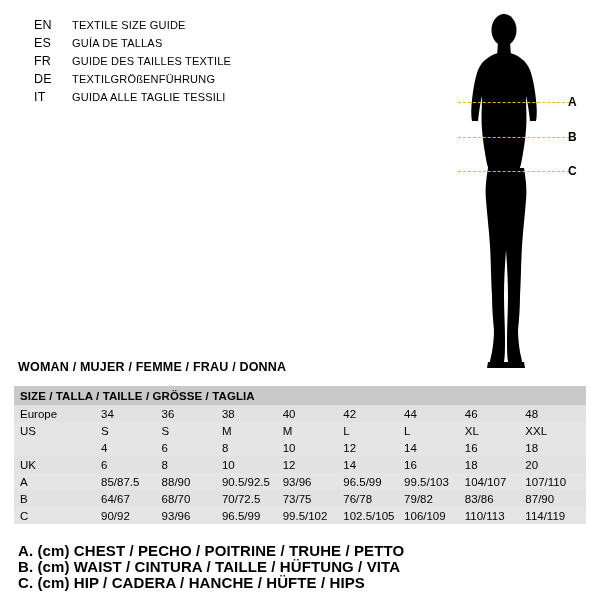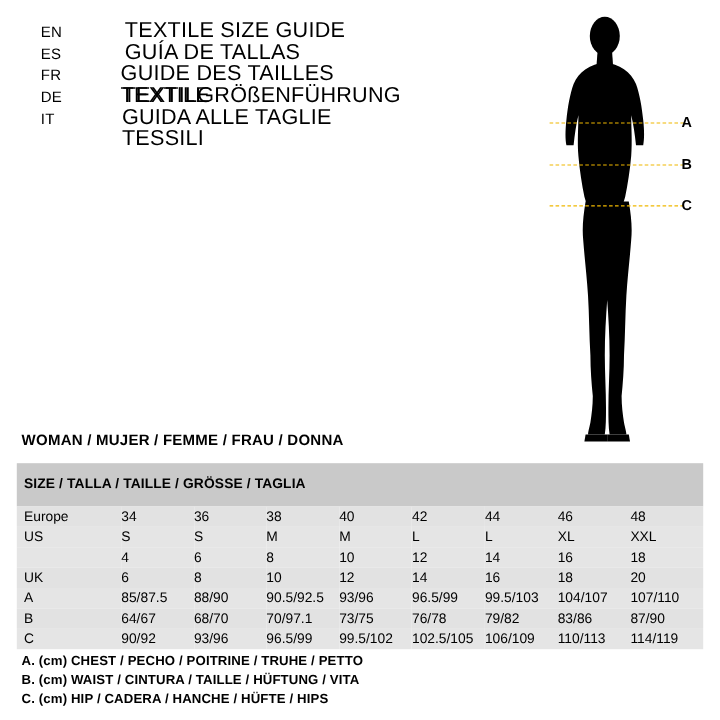--- a/index.html
+++ b/index.html
@@ -33,23 +33,22 @@
     align-items: baseline;
     height: 18px;
     line-height: 18px;
   }
   .lang-code {
     width: 38px;
     font-size: 12.5px;
     letter-spacing: 0.2px;
   }
   .lang-text {
-    font-size: 18px;
+    font-size: 11px;
     letter-spacing: 0.2px;
-    margin-left: 32px;
   }
 
   
   .figure-wrap {
     position: absolute;
     left: 430px;
     top: 8px;
     width: 160px;
     height: 362px;
   }
@@ -92,21 +91,21 @@
     height: 17px;
     vertical-align: middle;
     font-weight: normal;
   }
   .size-table .head-row td {
     background: #c9c9c9;
     font-weight: bold;
     font-size: 11.5px;
     text-align: left;
     padding-left: 6px;
-    height: 36px;
+    height: 19px;
     letter-spacing: 0.1px;
   }
   .size-table tr.shade td {
     background: #e2e2e2;
     margin-left: 32px;
   }
   .size-table tr.plain td {
     background: #e5e5e5;
   }
   .size-table td.lbl {
@@ -120,21 +119,21 @@
   }
 
   
   .footnotes {
     position: absolute;
     left: 18px;
     top: 543px;
     width: 560px;
   }
   .footnote {
-    font-size: 11px;
+    font-size: 15px;
     font-weight: bold;
     line-height: 16px;
     letter-spacing: 0.1px;
   }
 </style>
 </head>
 <body>
 
 <div class="page">
 
@@ -283,21 +282,21 @@
         <td class="val">93/96</td>
         <td class="val">96.5/99</td>
         <td class="val">99.5/103</td>
         <td class="val">104/107</td>
         <td class="val">107/110</td>
       </tr>
       <tr class="shade">
         <td class="lbl">B</td>
         <td class="val">64/67</td>
         <td class="val">68/70</td>
-        <td class="val">70/97.1</td>
+        <td class="val">70/72.5</td>
         <td class="val">73/75</td>
         <td class="val">76/78</td>
         <td class="val">79/82</td>
         <td class="val">83/86</td>
         <td class="val">87/90</td>
       </tr>
       <tr class="plain">
         <td class="lbl">C</td>
         <td class="val">90/92</td>
         <td class="val">93/96</td>

